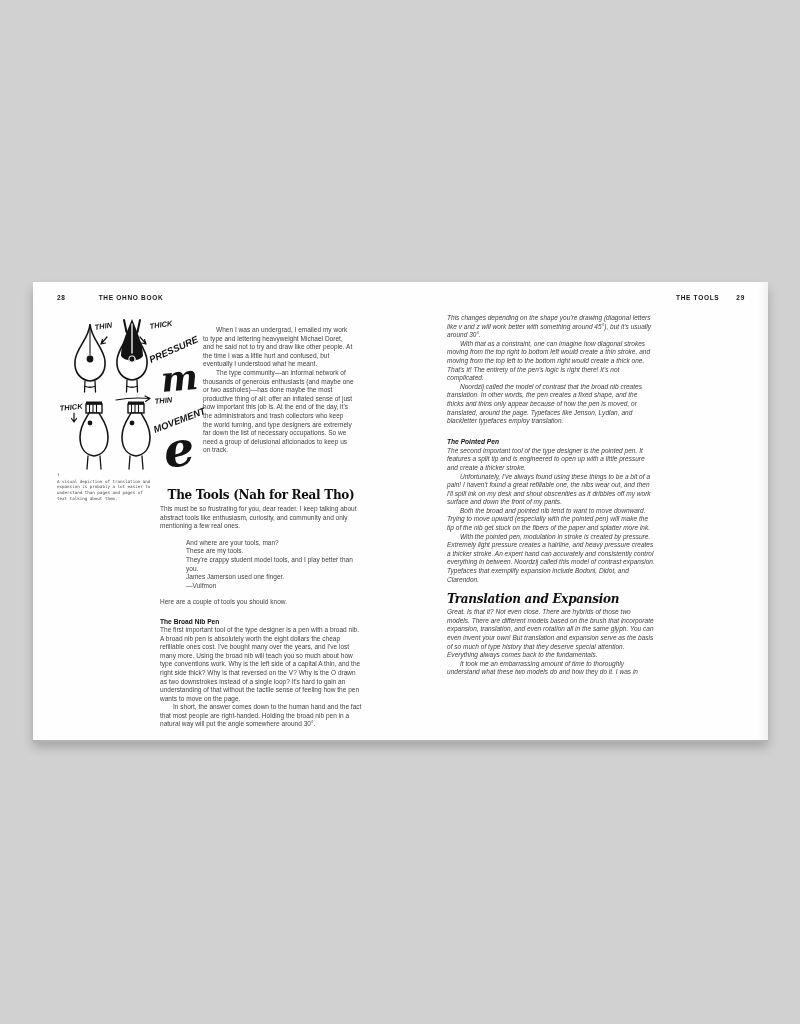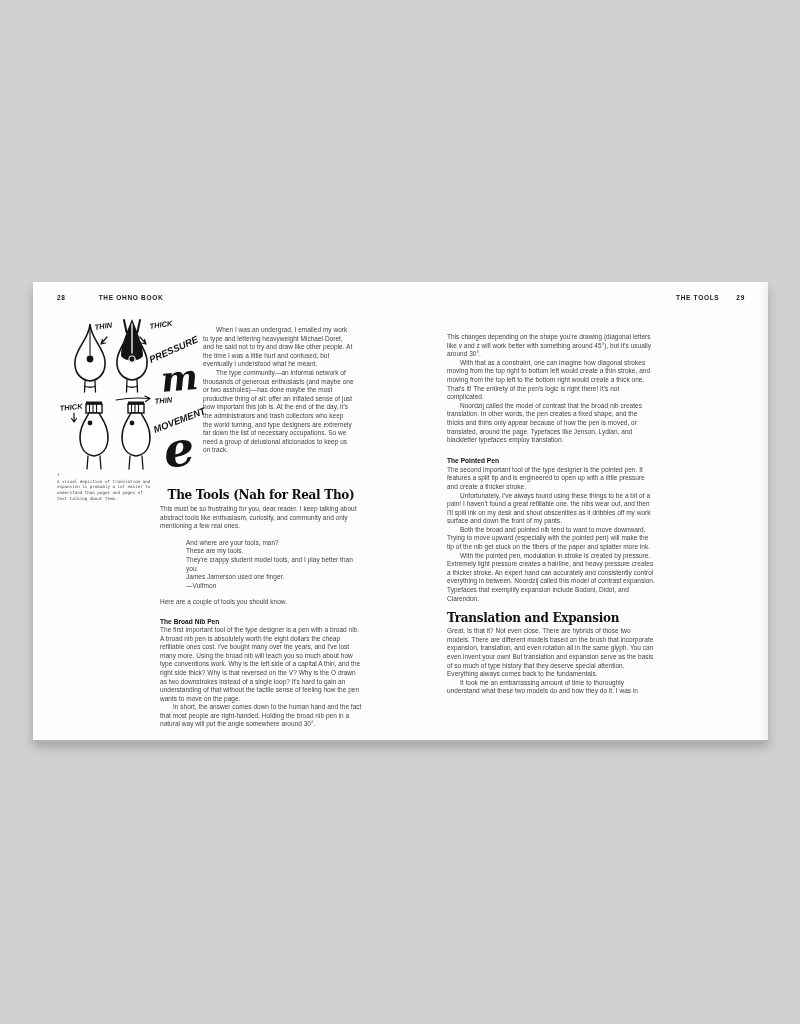--- a/index.html
+++ b/index.html
@@ -62,21 +62,21 @@
   .intro-col{position:absolute;left:170px;top:44px;width:151px;}
 
   .tools-section{position:absolute;left:127px;top:182px;width:202px;margin-top:24px;}
   .tools-section .display-head{margin-bottom:3px;}
   .quote{margin:8px 0 8px 26px;}
   .quote p{margin:0;}
   .after-quote{margin-left:26px;margin-top:9px;}
   .broadnib-head{margin-top:10px;}
 
   
-  .right-col{position:absolute;left:414px;top:51px;width:208px;}
+  .right-col{position:absolute;left:414px;top:32px;width:208px;font-style:italic;}
   .right-col .subhead{margin-top:11px;margin-bottom:1px;}
   .right-col .display-head{margin-top:8px;margin-bottom:2px;}
 
   
   .hand-label{
     font-family:"Liberation Sans",sans-serif;
     font-weight:bold;font-style:italic;
   }
   .script-word{
     font-family:"Liberation Sans",sans-serif;

